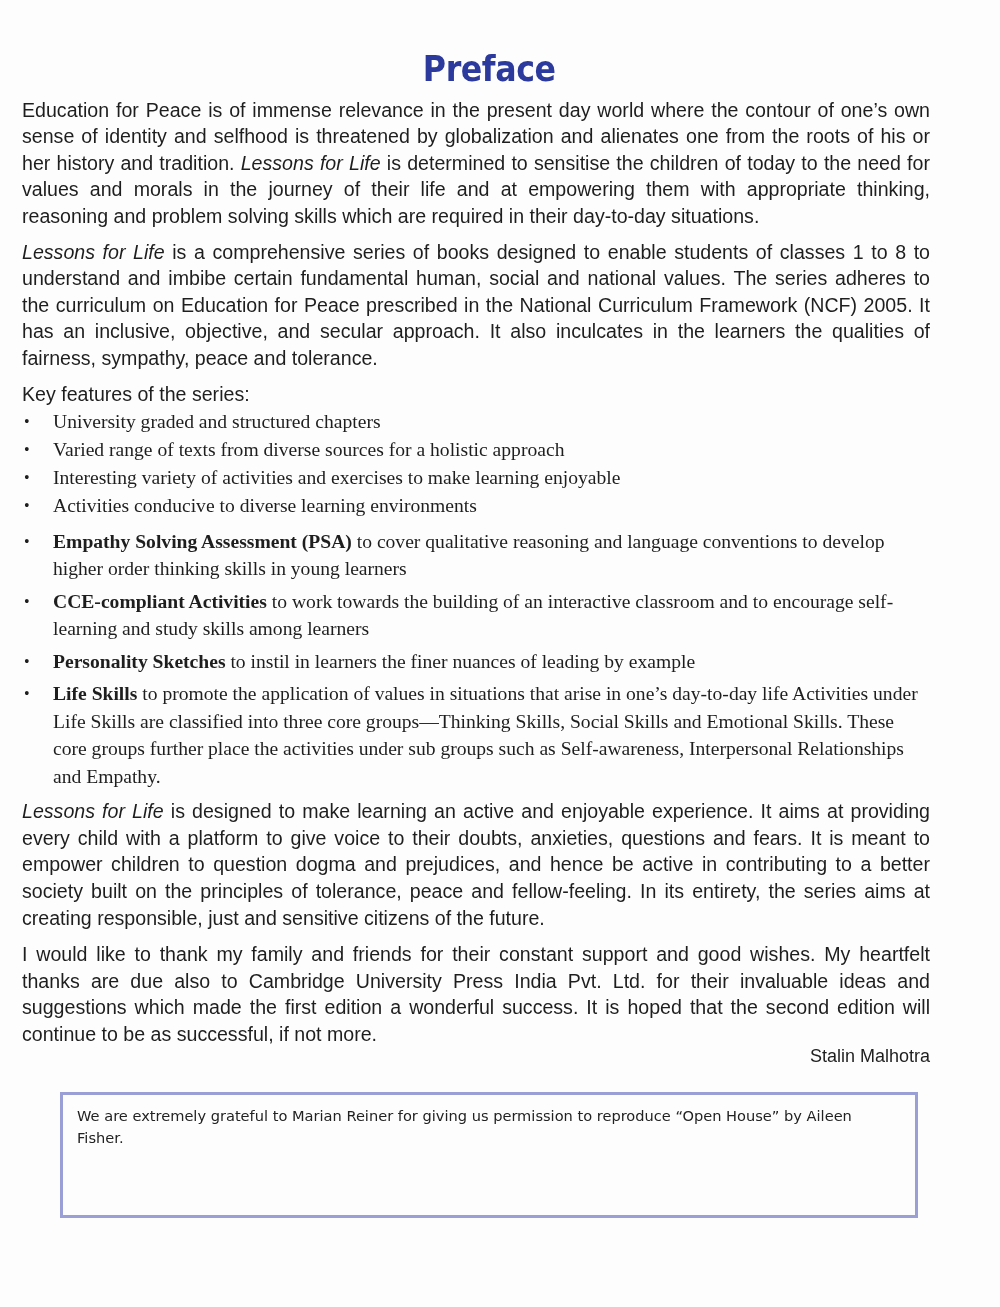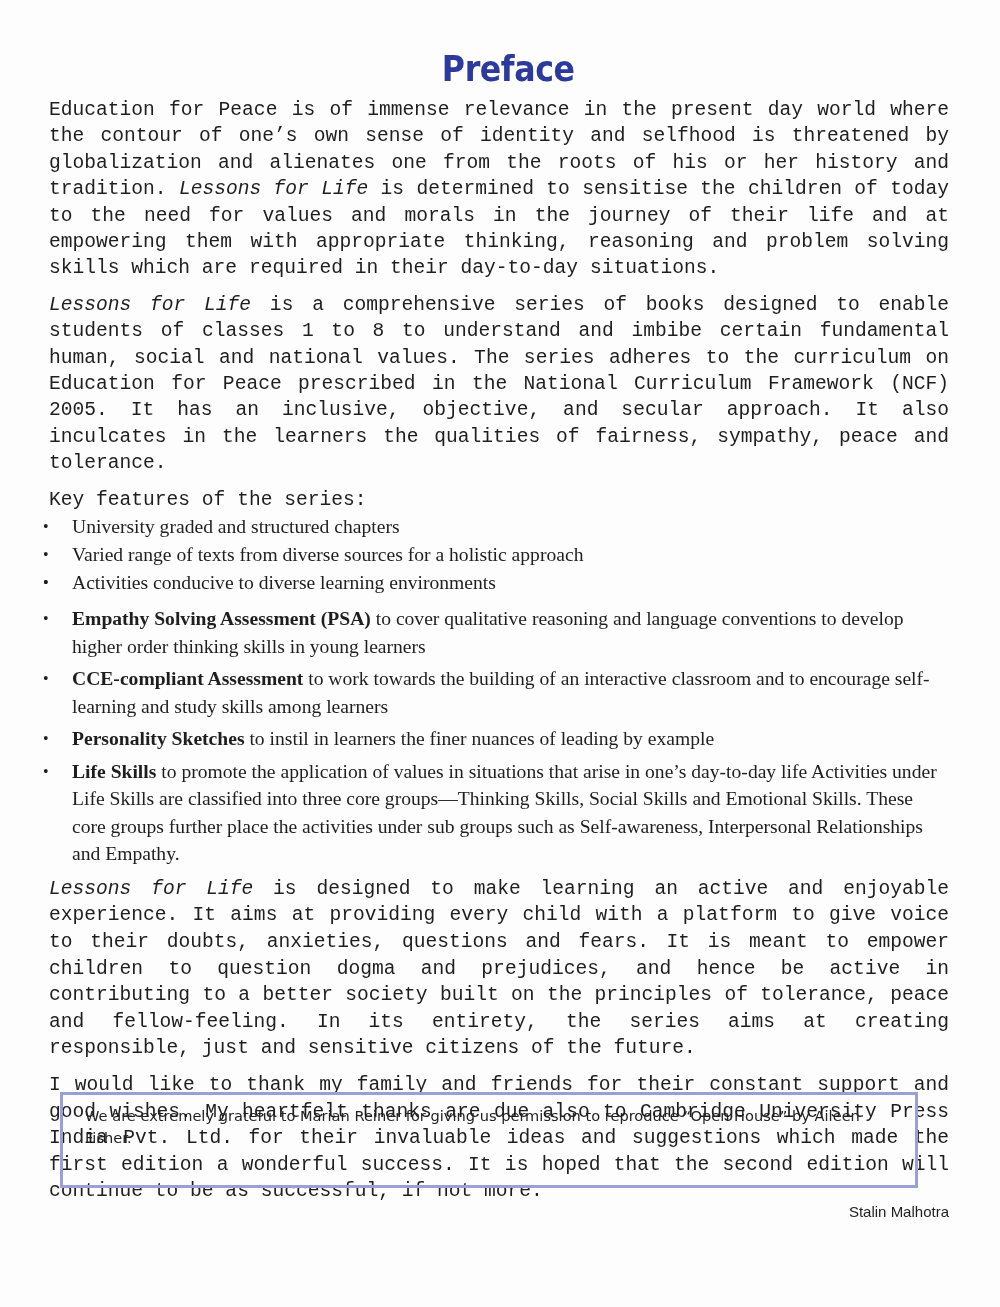--- a/index.html
+++ b/index.html
@@ -6,41 +6,41 @@
   body {
     width: 1000px;
     height: 1307px;
     background: #fdfdfd;
     position: relative;
     overflow: hidden;
     color: #1e1e1e;
   }
   .page {
     position: absolute;
-    left: 41px;
+    left: 22px;
     top: 48px;
     width: 908px;
   }
   .title {
     text-align: center;
     font-family: "DejaVu Sans", sans-serif;
     font-weight: bold;
     font-size: 36px;
     color: #2b3a9c;
     letter-spacing: -0.5px;
     margin: 0 0 8px 0;
     padding-left: 30px;
     transform: scaleX(0.88);
     transform-origin: center;
   }
   .para {
-    font-family: Liberation Mono, monospace;
+    font-family: Liberation Sans, sans-serif;
     font-size: 19.6px;
     line-height: 26.4px;
-    margin: 0 0 10px 8px;
+    margin: 0 0 10px 0;
     text-align: justify;
   }
   .para.cond {
     font-size: 19.6px;
     line-height: 26.6px;
   }
   .it { font-style: italic; }
   .b { font-weight: bold; }
   ul.bullets {
     list-style: none;
@@ -60,32 +60,32 @@
   }
   .bullet-dot {
     position: absolute;
     left: 2px;
     top: 0;
     font-size: 16px;
   }
   .signature {
     text-align: right;
     font-family: "Liberation Sans", sans-serif;
-    font-size: 15px;
+    font-size: 18px;
     margin-top: -2px;
   }
   .notice {
     position: absolute;
     left: 60px;
     top: 1092px;
     width: 858px;
-    height: 96px;
+    height: 126px;
     border: 3px solid #9a9fd6;
     box-sizing: border-box;
-    padding: 10px 20px 0 22px;
+    padding: 10px 20px 0 14px;
     font-family: "DejaVu Sans", sans-serif;
     font-size: 14.6px;
     line-height: 22px;
     color: #222;
   }
   .notice p { margin: 0 0 5px 0; }
 </style>
 </head>
 <body>
 
@@ -93,27 +93,27 @@
   <h1 class="title">Preface</h1>
 
   <p class="para"><span>Education for Peace is of immense relevance in the present day world where the contour of one’s own sense of identity and selfhood is threatened by globalization and alienates one from the roots of his or her history and tradition. </span><span class="it">Lessons for Life</span><span> is determined to sensitise the children of today to the need for values and morals in the journey of their life and at empowering them with appropriate thinking, reasoning and problem solving skills which are required in their day-to-day situations.</span></p>
 
   <p class="para"><span class="it">Lessons for Life</span><span> is a comprehensive series of books designed to enable students of classes 1 to 8 to understand and imbibe certain fundamental human, social and national values. The series adheres to the curriculum on Education for Peace prescribed in the National Curriculum Framework (NCF) 2005. It has an inclusive, objective, and secular approach. It also inculcates in the learners the qualities of fairness, sympathy, peace and tolerance.</span></p>
 
   <div class="para cond" style="margin-bottom:0">Key features of the series:</div>
   <ul class="bullets">
     <li><span class="bullet-dot">•</span><span>University graded and structured chapters</span></li>
     <li><span class="bullet-dot">•</span><span>Varied range of texts from diverse sources for a holistic approach</span></li>
-    <li><span class="bullet-dot">•</span></li>
+    <li><span class="bullet-dot">•</span><span>Interesting variety of activities and exercises to make learning enjoyable</span></li>
     <li><span class="bullet-dot">•</span><span>Activities conducive to diverse learning environments</span></li>
   </ul>
 
   <ul class="bullets features">
     <li><span class="bullet-dot">•</span><span class="b">Empathy Solving Assessment (PSA)</span><span> to cover qualitative reasoning and language conventions to develop higher order thinking skills in young learners</span></li>
-    <li><span class="bullet-dot">•</span><span class="b">CCE-compliant Assessment</span><span> to work towards the building of an interactive classroom and to encourage self-learning and study skills among learners</span></li>
+    <li><span class="bullet-dot">•</span><span class="b">CCE-compliant Activities</span><span> to work towards the building of an interactive classroom and to encourage self-learning and study skills among learners</span></li>
     <li><span class="bullet-dot">•</span><span class="b">Personality Sketches</span><span> to instil in learners the finer nuances of leading by example</span></li>
     <li><span class="bullet-dot">•</span><span class="b">Life Skills</span><span> to promote the application of values in situations that arise in one’s day-to-day life Activities under Life Skills are classified into three core groups—Thinking Skills, Social Skills and Emotional Skills. These core groups further place the activities under sub groups such as Self-awareness, Interpersonal Relationships and Empathy.</span></li>
   </ul>
 
   <p class="para cond"><span class="it">Lessons for Life</span><span> is designed to make learning an active and enjoyable experience. It aims at providing every child with a platform to give voice to their doubts, anxieties, questions and fears. It is meant to empower children to question dogma and prejudices, and hence be active in contributing to a better society built on the principles of tolerance, peace and fellow-feeling. In its entirety, the series aims at creating responsible, just and sensitive citizens of the future.</span></p>
 
   <p class="para cond" style="margin-bottom:0">I would like to thank my family and friends for their constant support and good wishes. My heartfelt thanks are due also to Cambridge University Press India Pvt. Ltd. for their invaluable ideas and suggestions which made the first edition a wonderful success. It is hoped that the second edition will continue to be as successful, if not more.</p>
 
   <div class="signature">Stalin Malhotra</div>
 </div>

